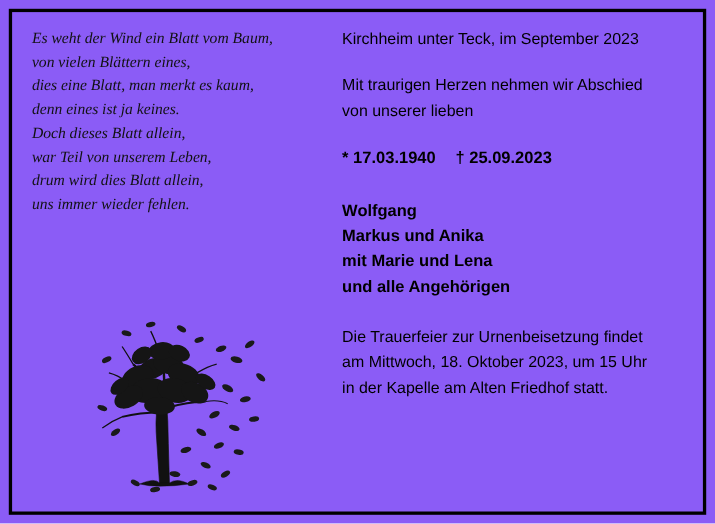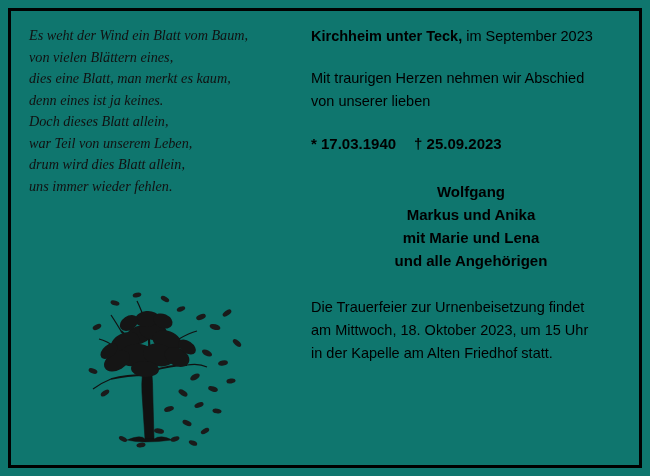--- a/index.html
+++ b/index.html
@@ -4,21 +4,21 @@
 <style>
   html, body {
     margin: 0;
     padding: 0;
     background: #ffffff;
   }
   .page {
     position: relative;
     width: 650px;
     height: 476px;
-    background: #0f766e;
+    background: #8b5cf6;
     box-sizing: border-box;
     font-family: "Liberation Sans", sans-serif;
     color: #000000;
     overflow: hidden;
   }
   .border-frame {
     position: absolute;
     left: 8px;
     top: 8px;
     right: 8px;
@@ -64,21 +64,21 @@
     position: absolute;
     left: 300px;
     top: 14px;
     width: 320px;
   }
   .place-line {
     font-size: 14.5px;
     line-height: 22px;
     margin-bottom: 20px;
   }
-  .place-line b { font-weight: bold; margin-top: 47px; }
+  .place-line b { font-weight: normal; margin-top: 47px; }
   .intro {
     font-size: 14.5px;
     line-height: 22.5px;
     margin-bottom: 22px;
   }
   .name {
     font-size: 26px;
     font-weight: bold;
     line-height: 30px;
     letter-spacing: 0.2px;
@@ -99,21 +99,20 @@
   .dates .gap { display: inline-block; width: 18px; }
   .thanks-label {
     font-size: 14.5px;
     line-height: 22px;
     margin-bottom: 2px;
   }
   .mourner {
     font-size: 15px;
     font-weight: bold;
     line-height: 23px;
-    text-align: center;
   }
   .ceremony {
     margin-top: 24px;
     font-size: 14.5px;
     line-height: 23px;
     white-space: pre-line;
   }
 </style>
 </head>
 <body>

